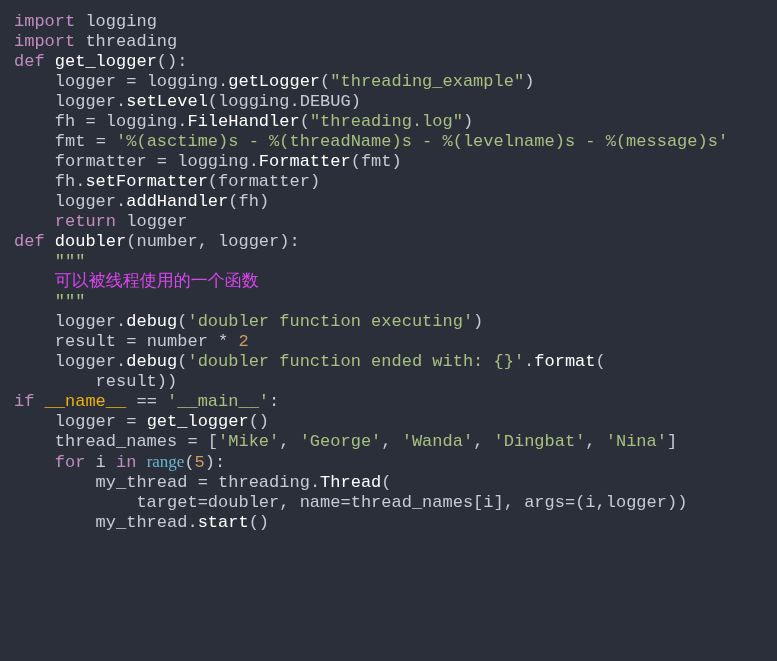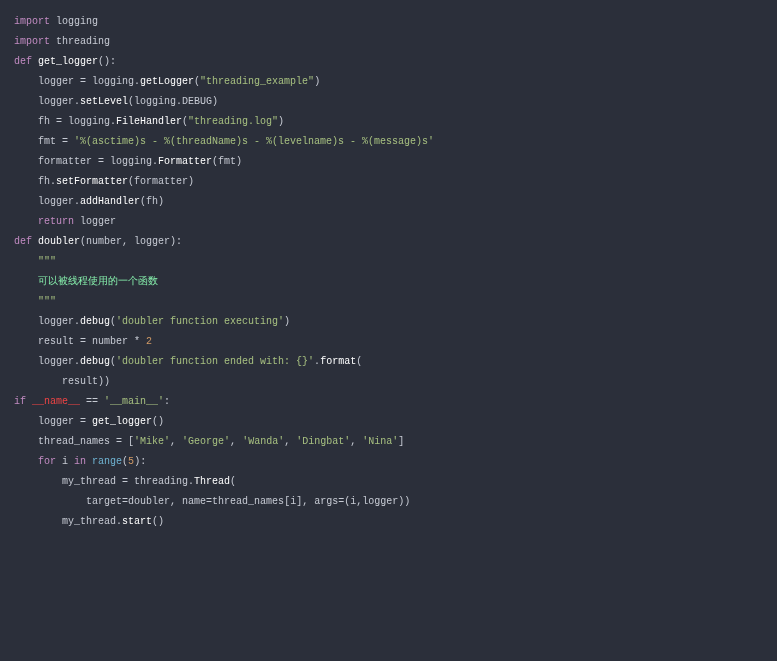--- a/index.html
+++ b/index.html
@@ -7,32 +7,32 @@
     padding: 0;
     width: 777px;
     height: 661px;
     background: #2b2f3a;
     overflow: hidden;
   }
   pre.code {
     margin: 0;
     padding: 12px 14px;
     font-family: Consolas, "Courier New", monospace;
-    font-size: 10px;
+    font-size: 17px;
     line-height: 20px;
     color: #c7cbd4;
     white-space: pre;
   }
   .line { display: block; }
   .kw  { color: #c28bc2; }   
-  .bi  { color: #6fb3d2; }   
+  .bi  { color: #6fb3d2; font-family: Liberation Serif, serif; }   
   .fn  { color: #ffffff; }   
   .str { color: #a7c080; }   
   .num { color: #d19a66; }   
   .op  { color: #c7cbd4; }   
   .id  { color: #c7cbd4; }   
-  .mag { color: #ef4444; }   
-  .cmt { color: #86efac; }   
+  .mag { color: #eab308; }   
+  .cmt { color: #d946ef; }   
 </style>
 </head>
 <body>
 
 <pre class="code" id="code-block"><span class="line"><span class="kw">import</span><span class="id"> logging</span></span><span class="line"><span class="kw">import</span><span class="id"> threading</span></span><span class="line"><span class="id"></span></span><span class="line"><span class="kw">def</span><span class="id"> </span><span class="fn">get_logger</span><span class="op">():</span></span><span class="line"><span class="id">    logger </span><span class="op">= </span><span class="id">logging</span><span class="op">.</span><span class="fn">getLogger</span><span class="op">(</span><span class="str">"threading_example"</span><span class="op">)</span></span><span class="line"><span class="id">    logger</span><span class="op">.</span><span class="fn">setLevel</span><span class="op">(</span><span class="id">logging</span><span class="op">.</span><span class="id">DEBUG</span><span class="op">)</span></span><span class="line"><span class="id"></span></span><span class="line"><span class="id">    fh </span><span class="op">= </span><span class="id">logging</span><span class="op">.</span><span class="fn">FileHandler</span><span class="op">(</span><span class="str">"threading.log"</span><span class="op">)</span></span><span class="line"><span class="id">    fmt </span><span class="op">= </span><span class="str">'%(asctime)s - %(threadName)s - %(levelname)s - %(message)s'</span></span><span class="line"><span class="id">    formatter </span><span class="op">= </span><span class="id">logging</span><span class="op">.</span><span class="fn">Formatter</span><span class="op">(</span><span class="id">fmt</span><span class="op">)</span></span><span class="line"><span class="id">    fh</span><span class="op">.</span><span class="fn">setFormatter</span><span class="op">(</span><span class="id">formatter</span><span class="op">)</span></span><span class="line"><span class="id"></span></span><span class="line"><span class="id">    logger</span><span class="op">.</span><span class="fn">addHandler</span><span class="op">(</span><span class="id">fh</span><span class="op">)</span></span><span class="line"><span class="id">    </span><span class="kw">return</span><span class="id"> logger</span></span><span class="line"><span class="id"></span></span><span class="line"><span class="id"></span></span><span class="line"><span class="kw">def</span><span class="id"> </span><span class="fn">doubler</span><span class="op">(</span><span class="id">number</span><span class="op">, </span><span class="id">logger</span><span class="op">):</span></span><span class="line"><span class="id">    </span><span class="str">"""</span></span><span class="line"><span class="id">    </span><span class="cmt">可以被线程使用的一个函数</span></span><span class="line"><span class="id">    </span><span class="str">"""</span></span><span class="line"><span class="id">    logger</span><span class="op">.</span><span class="fn">debug</span><span class="op">(</span><span class="str">'doubler function executing'</span><span class="op">)</span></span><span class="line"><span class="id">    result </span><span class="op">= </span><span class="id">number </span><span class="op">* </span><span class="num">2</span></span><span class="line"><span class="id">    logger</span><span class="op">.</span><span class="fn">debug</span><span class="op">(</span><span class="str">'doubler function ended with: {}'</span><span class="op">.</span><span class="fn">format</span><span class="op">(</span></span><span class="line"><span class="id">        result</span><span class="op">))</span></span><span class="line"><span class="id"></span></span><span class="line"><span class="id"></span></span><span class="line"><span class="kw">if</span><span class="id"> </span><span class="mag">__name__</span><span class="id"> </span><span class="op">== </span><span class="str">'__main__'</span><span class="op">:</span></span><span class="line"><span class="id">    logger </span><span class="op">= </span><span class="fn">get_logger</span><span class="op">()</span></span><span class="line"><span class="id">    thread_names </span><span class="op">= </span><span class="op">[</span><span class="str">'Mike'</span><span class="op">, </span><span class="str">'George'</span><span class="op">, </span><span class="str">'Wanda'</span><span class="op">, </span><span class="str">'Dingbat'</span><span class="op">, </span><span class="str">'Nina'</span><span class="op">]</span></span><span class="line"><span class="id">    </span><span class="kw">for</span><span class="id"> i </span><span class="kw">in</span><span class="id"> </span><span class="bi">range</span><span class="op">(</span><span class="num">5</span><span class="op">):</span></span><span class="line"><span class="id">        my_thread </span><span class="op">= </span><span class="id">threading</span><span class="op">.</span><span class="fn">Thread</span><span class="op">(</span></span><span class="line"><span class="id">            target</span><span class="op">=</span><span class="id">doubler</span><span class="op">, </span><span class="id">name</span><span class="op">=</span><span class="id">thread_names</span><span class="op">[</span><span class="id">i</span><span class="op">], </span><span class="id">args</span><span class="op">=(</span><span class="id">i</span><span class="op">,</span><span class="id">logger</span><span class="op">))</span></span><span class="line"><span class="id">        my_thread</span><span class="op">.</span><span class="fn">start</span><span class="op">()</span></span></pre>
 
 </body></html>

